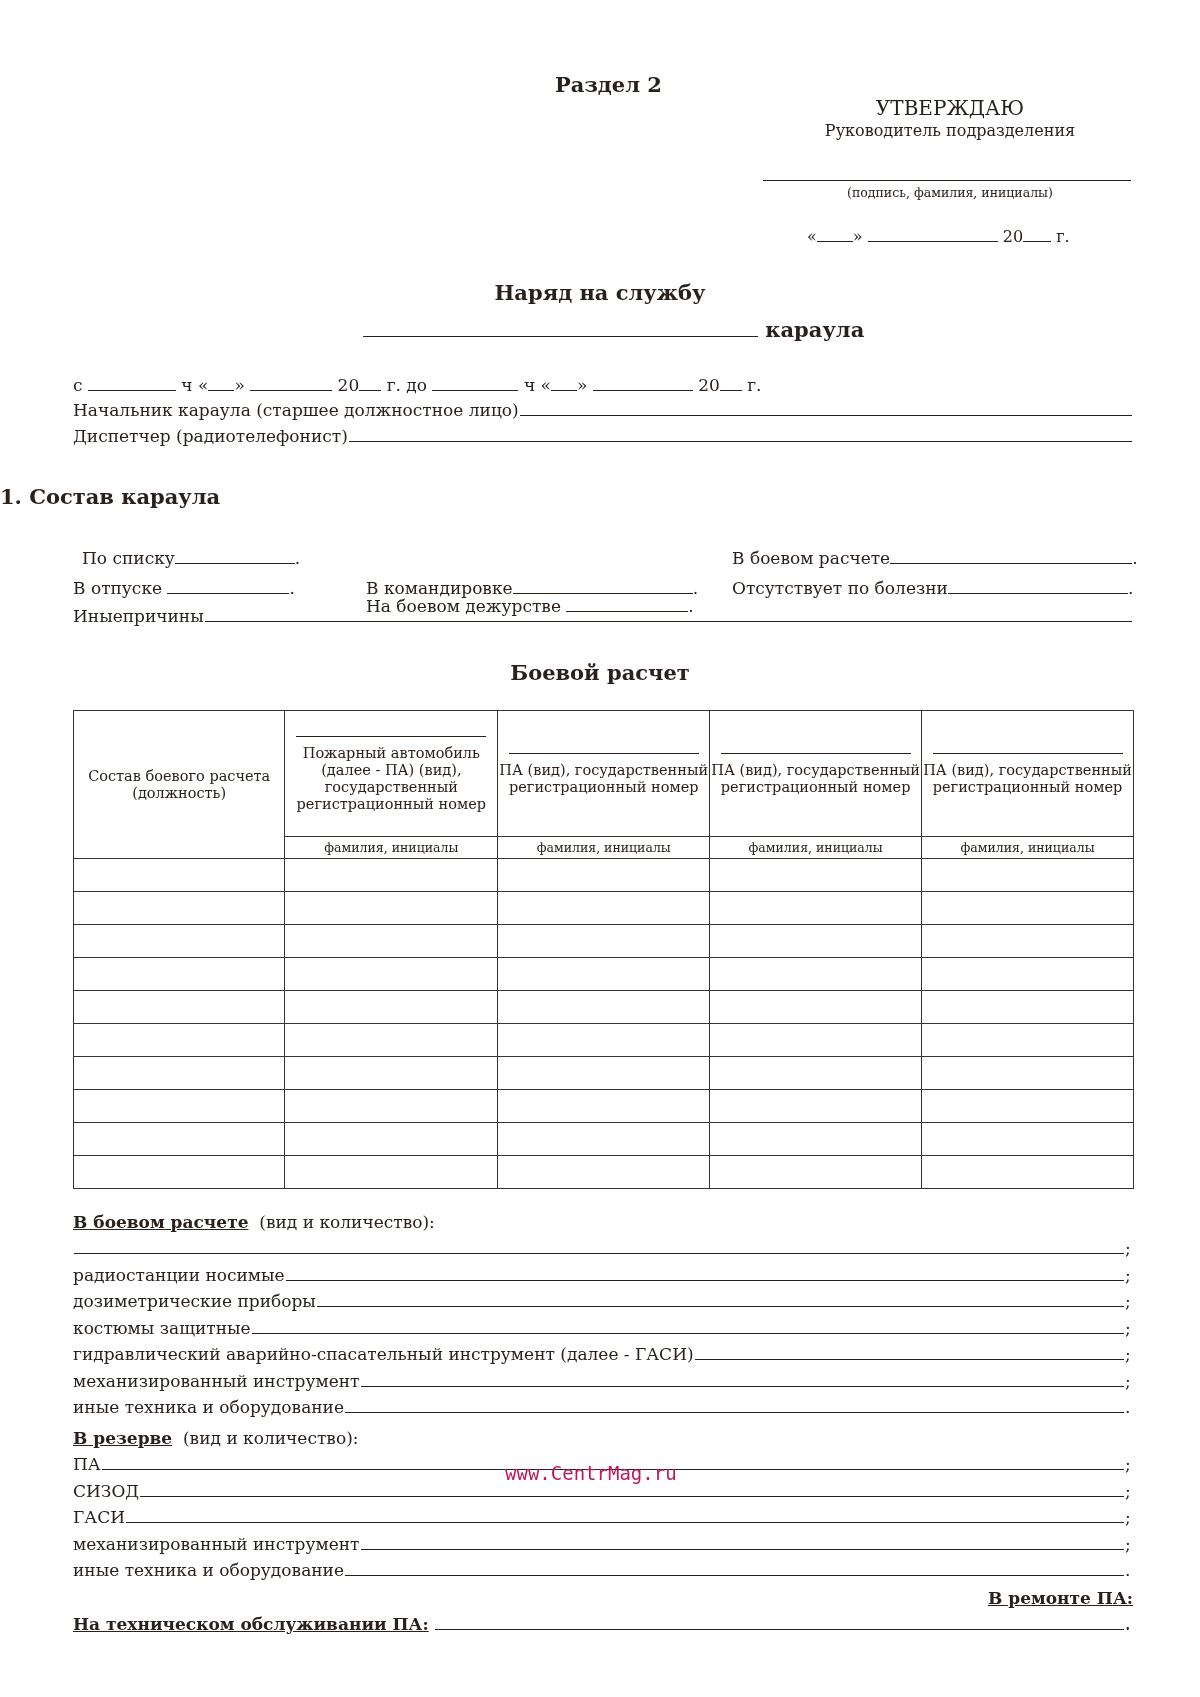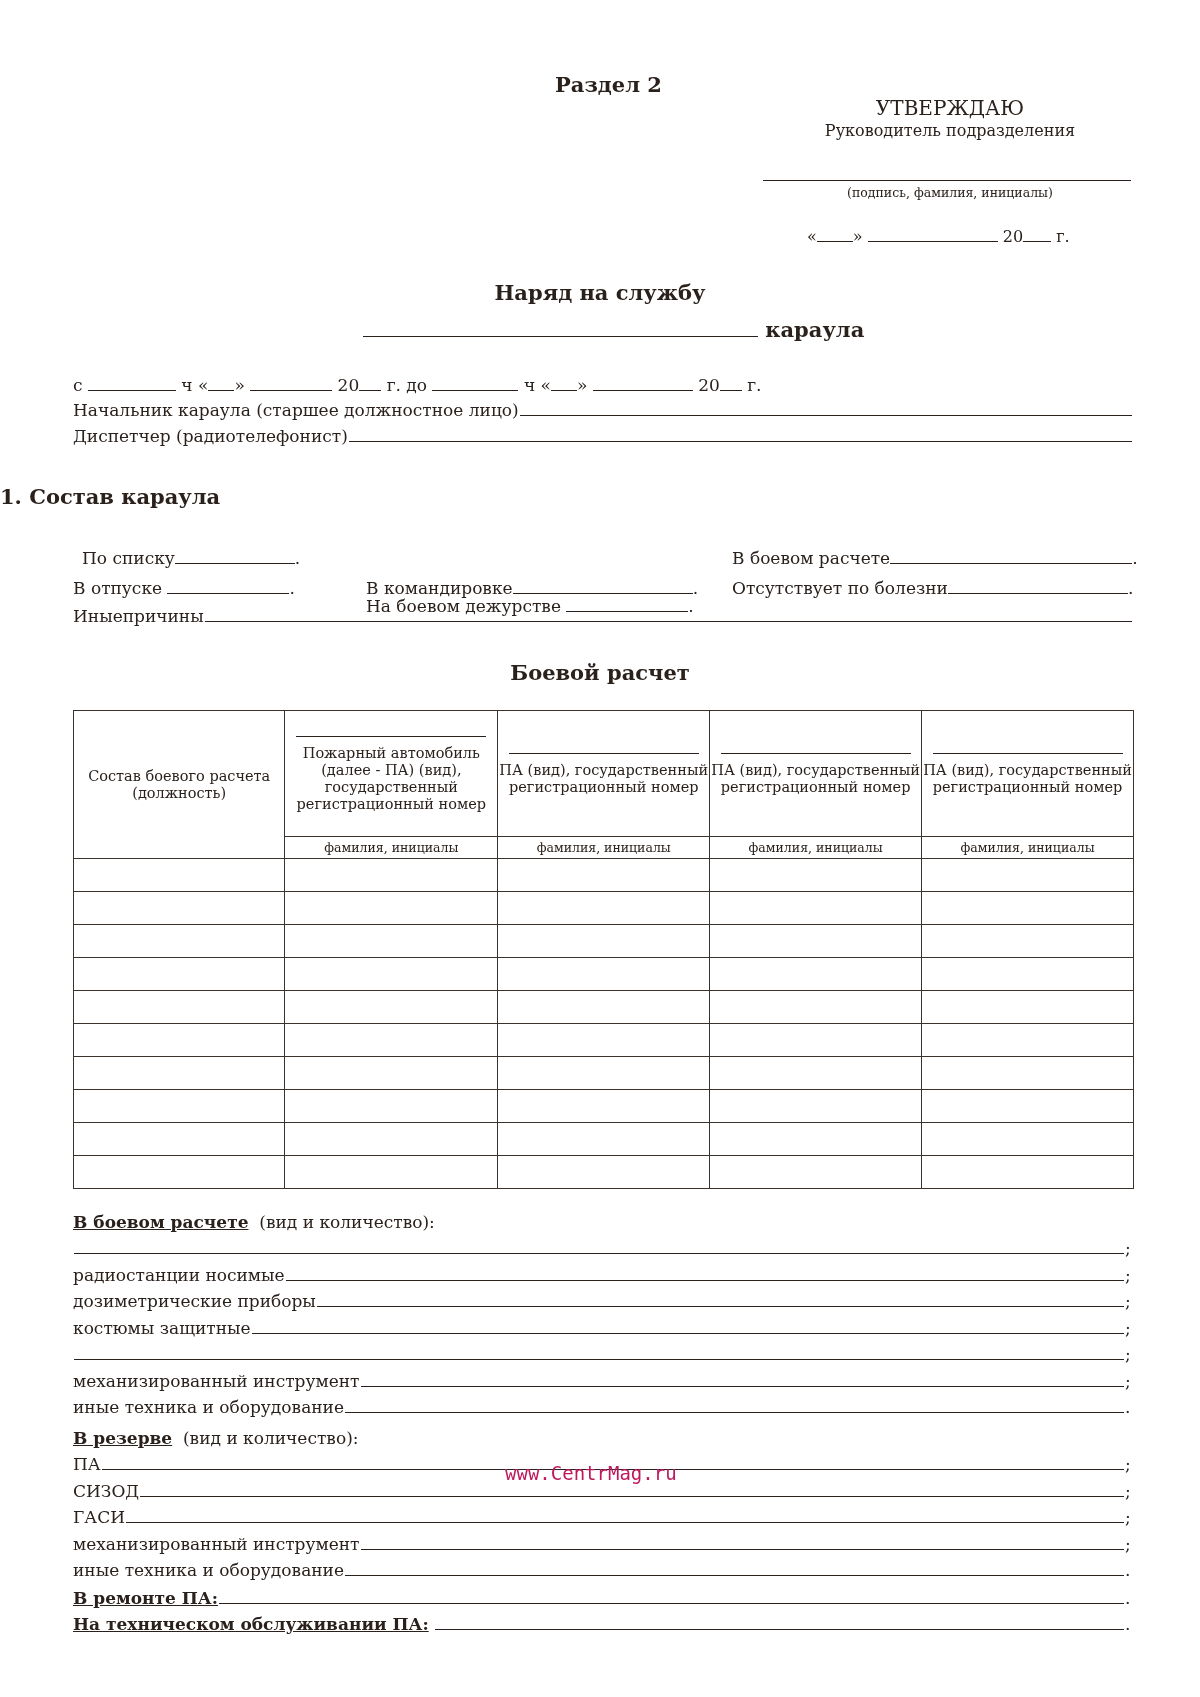--- a/index.html
+++ b/index.html
@@ -223,20 +223,21 @@
       <span>дозиметрические приборы</span>
       <span class="fill"></span>
       <span class="end">;</span>
     </div>
     <div class="line-row" style="top: 1317.5px;">
       <span>костюмы защитные</span>
       <span class="fill"></span>
       <span class="end">;</span>
     </div>
     <div class="line-row" style="top: 1344px;">
+      <span>гидравлический аварийно-спасательный инструмент (далее - ГАСИ)</span>
       <span class="fill"></span>
       <span class="end">;</span>
     </div>
     <div class="line-row" style="top: 1370.5px;">
       <span>механизированный инструмент</span>
       <span class="fill"></span>
       <span class="end">;</span>
     </div>
     <div class="line-row" style="top: 1397px;">
       <span>иные техника и оборудование</span>
@@ -270,21 +271,21 @@
       <span class="fill"></span>
       <span class="end">;</span>
     </div>
     <div class="line-row" style="top: 1560px;">
       <span>иные техника и оборудование</span>
       <span class="fill"></span>
       <span class="end">.</span>
     </div>
   </div>
 
-<div class="line-row" style="top:1588px;">
+<div class="line-row" style="top:1588px;flex-direction:column;">
   <span class="bold-u">В ремонте ПА:</span>
   <span class="fill"></span>
   <span class="end">.</span>
 </div>
 <div class="line-row" style="top:1614px;">
   <span class="bold-u">На техническом обслуживании ПА:</span>&nbsp;
   <span class="fill"></span>
   <span class="end">.</span>
 </div>
 

